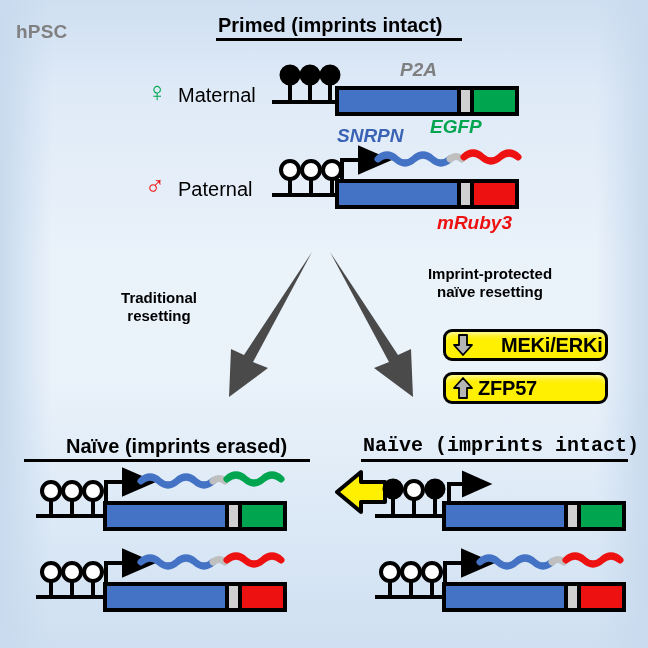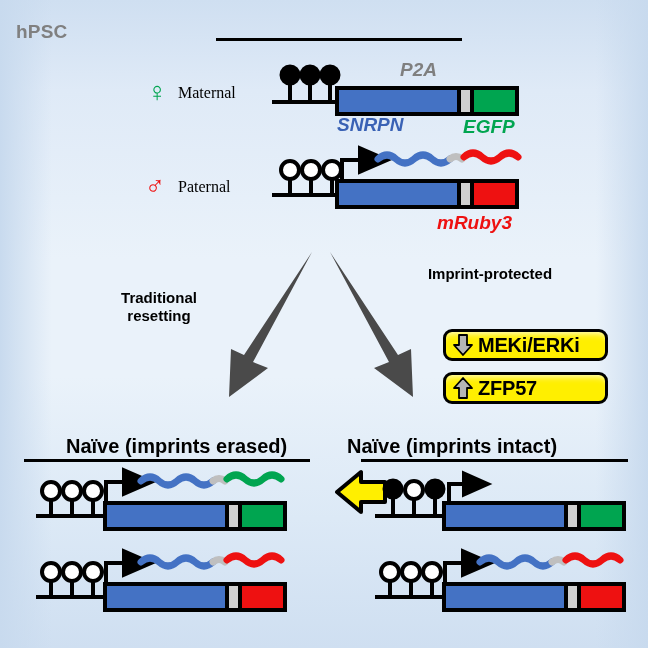--- a/index.html
+++ b/index.html
@@ -16,44 +16,45 @@
     content:"";position:absolute;inset:0;pointer-events:none;
     background:linear-gradient(90deg,#c8daee 0%, rgba(255,255,255,0) 8%, rgba(255,255,255,0) 92%, #c8daee 100%);
   }
   .abs{position:absolute;}
   svg{position:absolute;left:0;top:0;}
   .txt{position:absolute;white-space:nowrap;line-height:1;}
 
   .hpsc{font-size:19px;font-weight:bold;color:#808080;letter-spacing:.2px;}
   .hdr{font-size:20px;font-weight:bold;color:#000;}
   .hdr-underline{position:absolute;height:3px;background:#000;}
-  .rowlab{font-size:16px;color:#000;font-family:Liberation Serif, serif;}
+  .rowlab{font-size:20px;color:#000;}
   .sym{font-size:27px;font-weight:bold;line-height:1;}
   .sym.f{color:#00a550;}
   .sym.m{color:#ee1111;}
   .gene{font-size:19px;font-weight:bold;font-style:italic;}
   .gene.blue{color:#3a62b5;}
-  .gene.green{color:#00a550;margin-left:33px;}
+  .gene.green{color:#00a550;}
   .gene.red{color:#ee1111;}
   .gene.gray{color:#7f7f7f;}
   .reset{font-size:15px;font-weight:bold;color:#000;text-align:center;line-height:1.22;}
   .ybox{
     position:absolute;background:#ffef00;border:3px solid #000;border-radius:9px;
     display:flex;align-items:center;box-sizing:border-box;
     box-shadow:inset 0 6px 7px -5px rgba(255,255,255,.95);
   }
   .ybox .lbl{font-size:20px;font-weight:bold;color:#000;padding-left:4px;letter-spacing:-0.2px;}
 </style>
 </head>
 <body>
 
 <div id="stage">
 
   <div class="txt hpsc abs" style="left:16px;top:22px;">hPSC</div>
 
+  <div class="txt hdr abs" style="left:218px;top:15px;">Primed (imprints intact)</div>
   <div class="hdr-underline" style="left:216px;top:38px;width:246px;"></div>
 
   <div class="txt sym f abs" style="left:147px;top:79px;">♀</div>
   <div class="txt rowlab abs" style="left:178px;top:85px;">Maternal</div>
 
   <svg width="648" height="648" viewBox="0 0 648 648">
     <defs>
       <marker id="tsshead" markerWidth="9" markerHeight="9" refX="1" refY="4.2" orient="auto">
         <path d="M0,0.5 L8.5,4.2 L0,7.9 Z" fill="#000"></path>
       </marker>
@@ -182,49 +183,50 @@
         <path d="M552,562 q6,-5 12,0" stroke="#BFBFBF" stroke-width="7" fill="none" stroke-linecap="round"></path>
         <path d="M566,560 q9,-8 18,0 t18,0 t18,0" stroke="#EE1111" stroke-width="7" fill="none" stroke-linecap="round"></path>
       </g>
       <rect x="444" y="584" width="122" height="26" fill="#4472C4" stroke="#000" stroke-width="4"></rect>
       <rect x="566" y="584" width="13" height="26" fill="#D0D0D0" stroke="#000" stroke-width="4"></rect>
       <rect x="579" y="584" width="45" height="26" fill="#EE1111" stroke="#000" stroke-width="4"></rect>
     </g>
   </svg>
 
   <div class="txt gene gray abs" style="left:400px;top:60px;">P2A</div>
-  <div class="txt gene blue abs" style="left:337px;top:115px;text-align:right;">SNRPN</div>
+  <div class="txt gene blue abs" style="left:337px;top:126px;text-align:right;">SNRPN</div>
   <div class="txt gene green abs" style="left:430px;top:117px;">EGFP</div>
 
   <div class="txt sym m abs" style="left:145px;top:172px;">♂</div>
   <div class="txt rowlab abs" style="left:178px;top:179px;">Paternal</div>
   <div class="txt gene red abs" style="left:437px;top:213px;">mRuby3</div>
 
   <div class="reset abs" style="left:84px;top:289px;width:150px;">
     <div>Traditional</div>
     <div>resetting</div>
   </div>
 
   <div class="reset abs" style="left:381px;top:265px;width:218px;">
     <div>Imprint-protected</div>
-  </div>
-
-  <div class="ybox" style="left:443px;top:329px;width:165px;height:32px;">
+    <div>naïve resetting</div>
+  </div>
+
+  <div class="ybox" style="left:443px;top:329px;width:165px;height:32px;gap:23px;">
     <svg width="22" height="24" viewBox="0 0 22 24" style="position:relative;margin-left:6px;flex:none;">
       <path d="M7,2 L15,2 L15,12 L20,12 L11,22 L2,12 L7,12 Z" fill="#B5B5B5" stroke="#000" stroke-width="1.8" stroke-linejoin="round"></path>
     </svg>
     <span class="lbl">MEKi/ERKi</span>
   </div>
 
   <div class="ybox" style="left:443px;top:372px;width:165px;height:32px;">
     <svg width="22" height="24" viewBox="0 0 22 24" style="position:relative;margin-left:6px;flex:none;">
       <path d="M11,2 L20,12 L15,12 L15,22 L7,22 L7,12 L2,12 Z" fill="#B5B5B5" stroke="#000" stroke-width="1.8" stroke-linejoin="round"></path>
     </svg>
     <span class="lbl">ZFP57</span>
   </div>
 
   <div class="txt hdr abs" style="left:26px;top:436px;margin-left:40px;">Naïve (imprints erased)</div>
   <div class="hdr-underline" style="left:24px;top:459px;width:286px;"></div>
 
-  <div class="txt hdr abs" style="left:347px;top:436px;">Naïve (imprints intact)</div>
+  <div class="txt hdr abs" style="left:363px;top:436px;font-family:Liberation Mono, monospace;">Naïve (imprints intact)</div>
   <div class="hdr-underline" style="left:361px;top:459px;width:267px;"></div>
 
 </div>
 
 </body></html>

